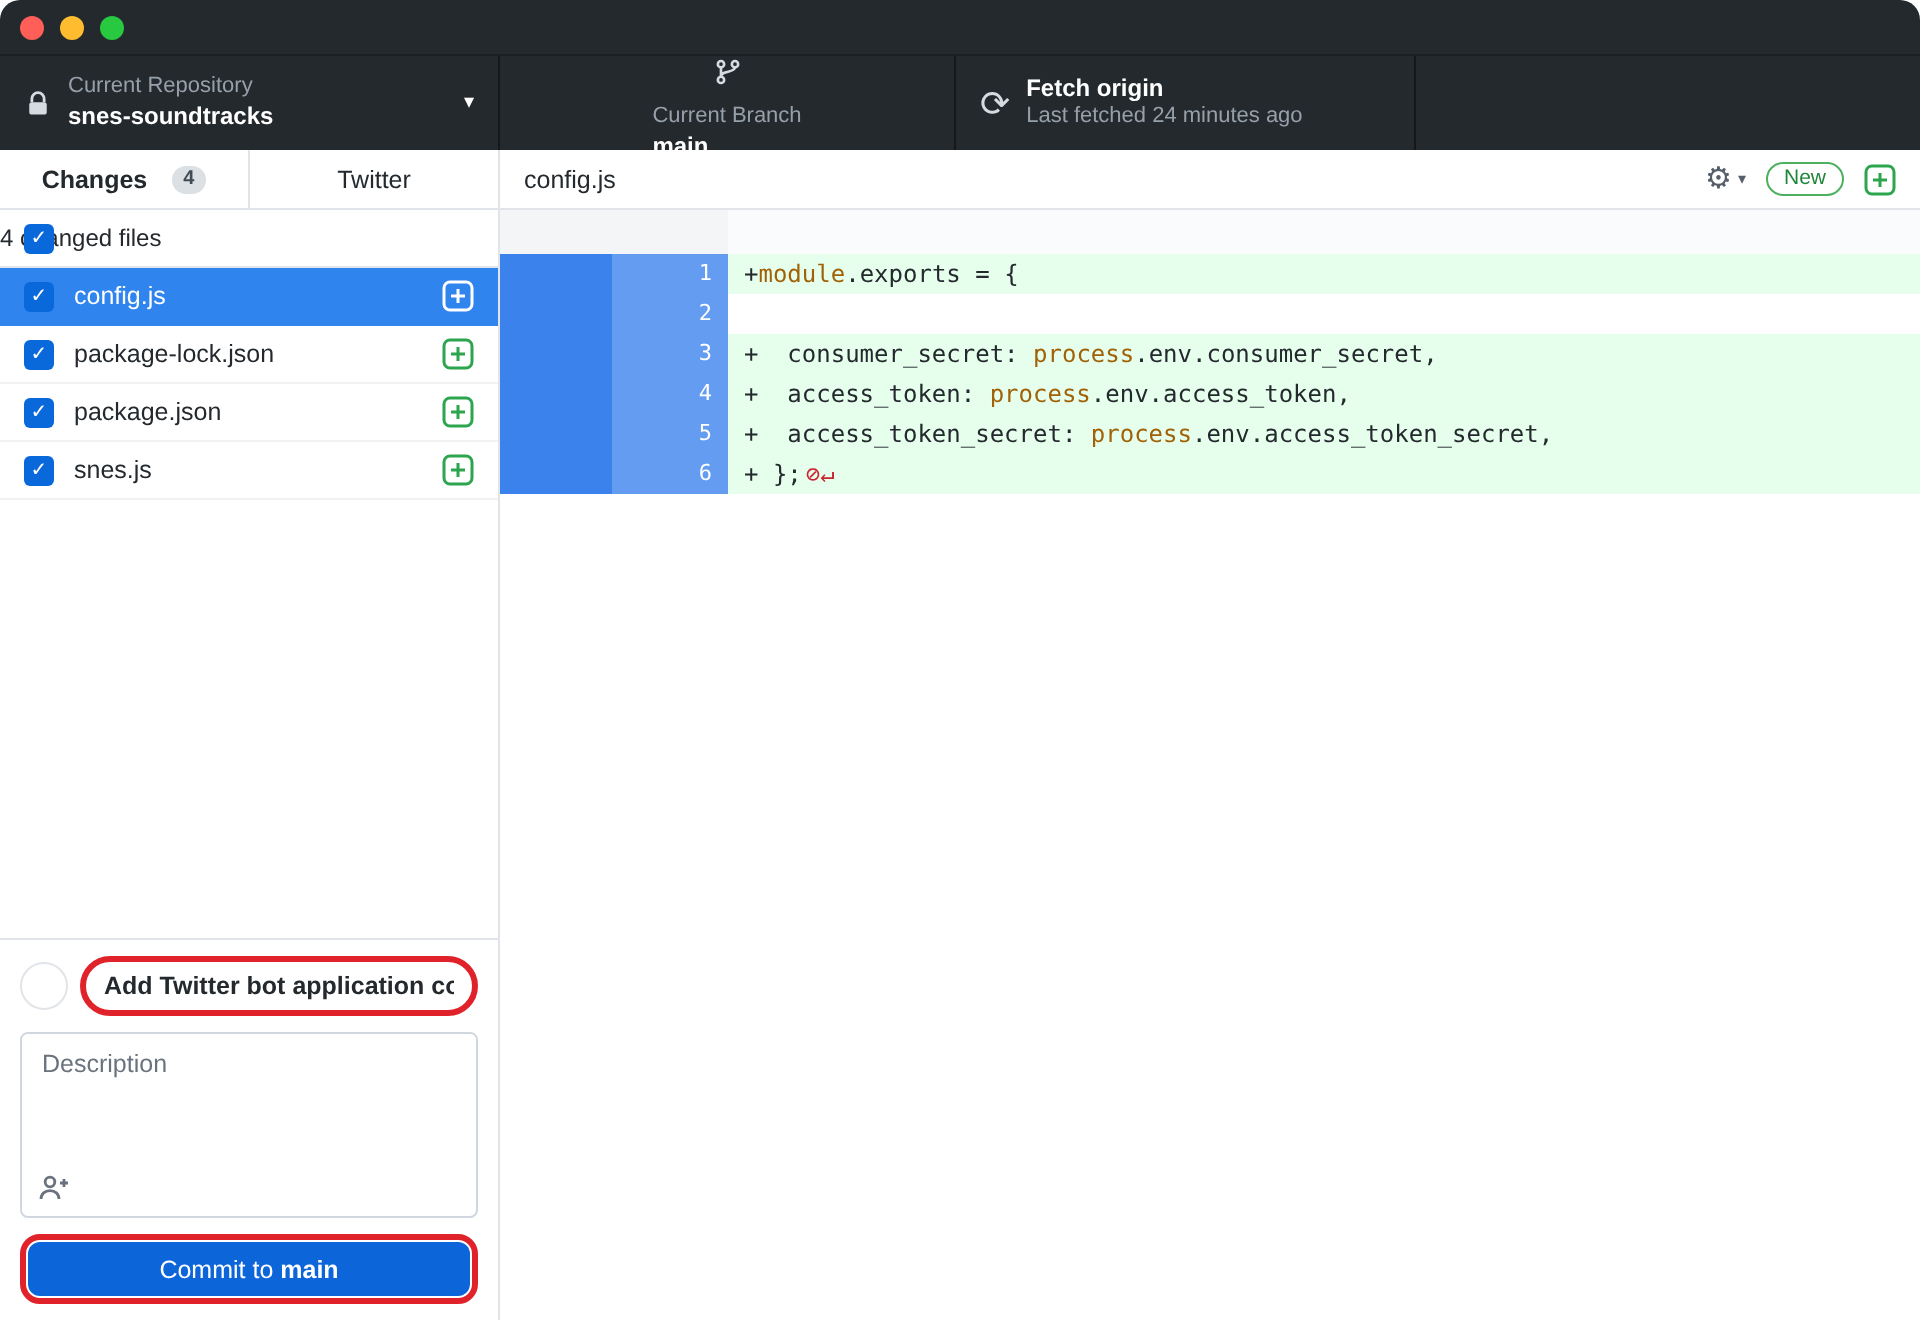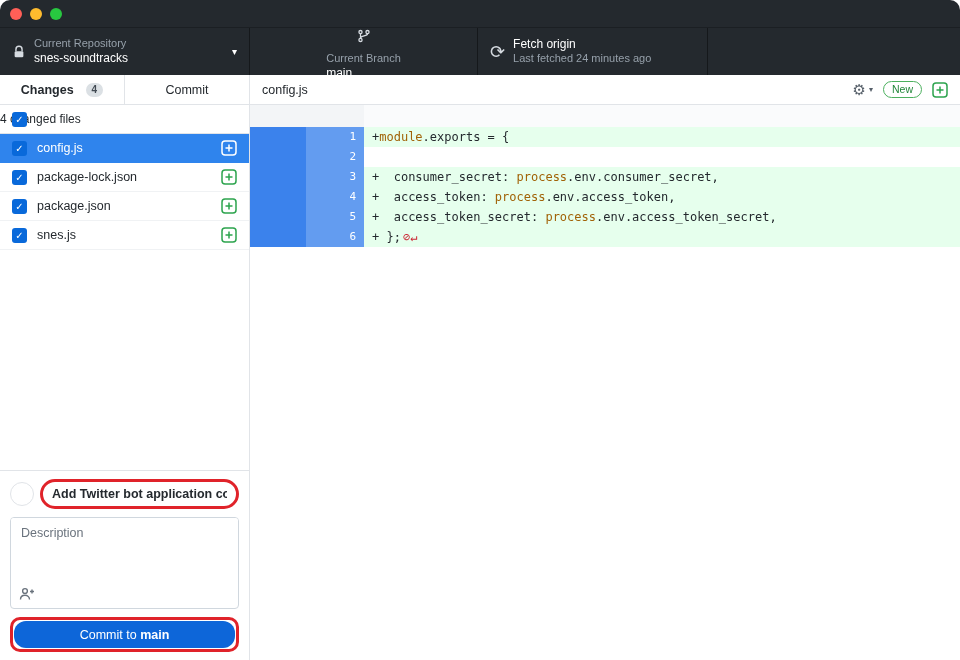--- a/index.html
+++ b/index.html
@@ -21,21 +21,21 @@
   .toolbar { height: 47px; background: #24292e; display: flex; flex: none; }
   .tb-section { display: flex; align-items: center; padding: 0 12px; gap: 8px;
                 border-right: 1px solid #15181b; cursor: default; }
   .tb-section.repo { width: 250px; }
   .tb-section.branch { width: 228px; flex-direction: column; }
   .tb-section.fetch { width: 230px; }
   .tb-fill { flex: 1; }
   .tb-icon { display: flex; align-items: center; color: #d6dbe1; flex: none; }
   .tb-text { display: flex; flex-direction: column; line-height: 1.25; min-width: 0; }
   .tb-label { font-size: 11px; color: #96a0aa; }
-  .tb-value { font-size: 12px; font-weight: 400; color: #ffffff; white-space: nowrap; }
+  .tb-value { font-size: 12px; font-weight: 700; color: #ffffff; white-space: nowrap; }
   .tb-sub { font-size: 11px; color: #96a0aa; white-space: nowrap; }
   .chevron { margin-left: auto; color: #ffffff; font-size: 10px; }
   .sync-glyph { font-size: 18px; color: #d6dbe1; line-height: 1; }
 
   
   .content { flex: 1; display: flex; min-height: 0; }
 
   
   .sidebar { width: 250px; flex: none; border-right: 1px solid #e1e4e8;
              display: flex; flex-direction: column; background: #fff; }
@@ -77,21 +77,21 @@
                        font-family: "Liberation Sans", "DejaVu Sans", sans-serif; color: #24292e; }
   .desc-box { border: 1px solid #d0d7de; border-radius: 4px; overflow: hidden; }
   .desc-box textarea { width: 100%; height: 62px; border: none; outline: none;
                        resize: none; padding: 8px 10px; font-size: 12.5px;
                        font-family: "Liberation Sans", "DejaVu Sans", sans-serif; color: #24292e; }
   .desc-box textarea::placeholder { color: #6a737d; }
   .desc-foot { padding: 2px 8px 6px 8px; display: flex; }
   .coauthor-btn { color: #6a737d; display: flex; cursor: pointer; }
   .btn-box { border-radius: 10px; }
   .commit-btn { width: 100%; height: 27px; background: #0d66d9; color: #fff;
-                border: none; border-radius: 12px; font-size: 12.5px; cursor: pointer;
+                border: none; border-radius: 6px; font-size: 12.5px; cursor: pointer;
                 font-family: "Liberation Sans", "DejaVu Sans", sans-serif; }
   .commit-btn b { font-weight: 700; }
 
   
   .main { flex: 1; display: flex; flex-direction: column; background: #fff; min-width: 0; }
   .main-header { height: 30px; border-bottom: 1px solid #e1e4e8; display: flex;
                  align-items: center; padding: 0 12px; flex: none; }
   .filename { font-size: 12.5px; }
   .header-actions { margin-left: auto; display: flex; align-items: center; gap: 10px; }
   .gear-btn { color: #57606a; font-size: 15px; display: flex; align-items: center;
@@ -175,21 +175,21 @@
 
   <div class="content">
 
     <aside class="sidebar">
       <div class="tabs">
         <div class="tab active">
           <span>Changes</span>
           <span class="badge">4</span>
         </div>
         <div class="tab">
-          <span>Commit</span>
+          <span>Twitter</span>
         </div>
       </div>
 
       <div class="files-header">
         <span class="checkbox">✓</span>
         <span class="files-summary">4 changed files</span>
       </div>
 
       <div class="file-list">
         <div class="file-row selected">

